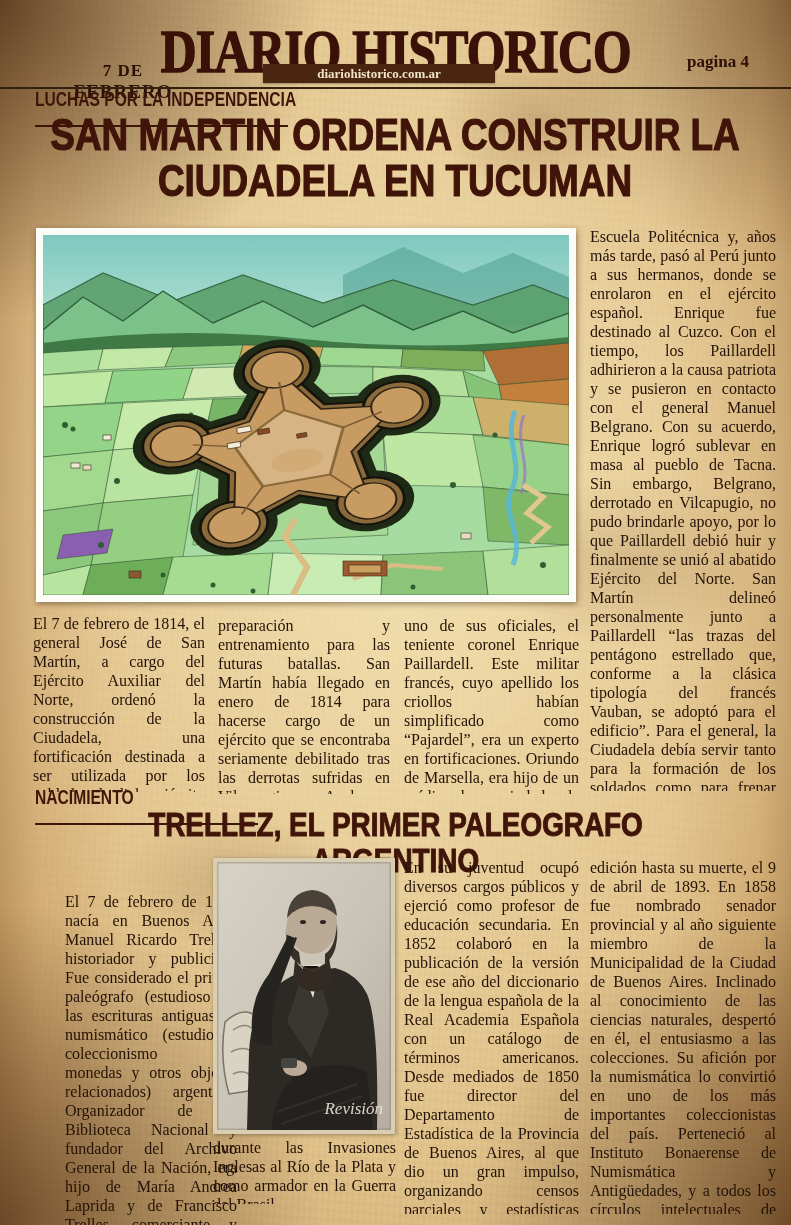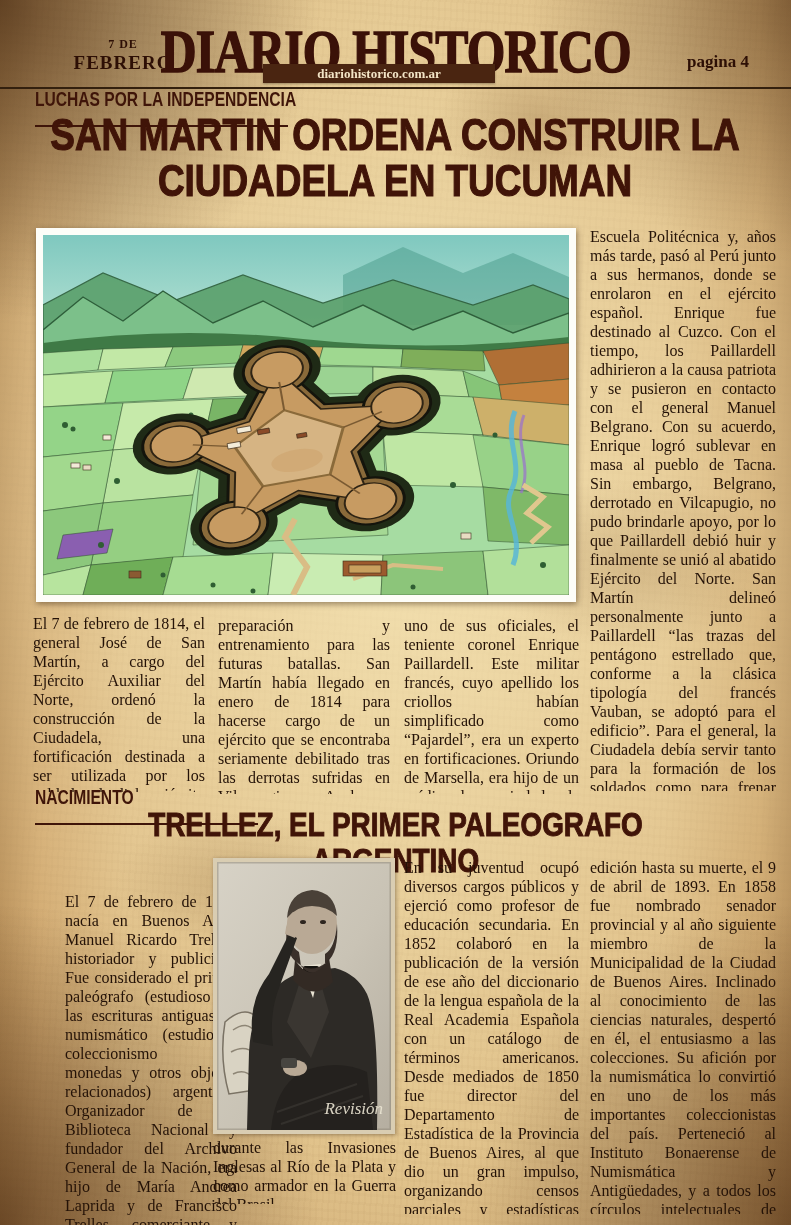--- a/index.html
+++ b/index.html
@@ -20,21 +20,21 @@
       radial-gradient(circle at 0% 100%, rgba(52,26,8,.55), rgba(0,0,0,0) 22%),
       radial-gradient(circle at 100% 100%, rgba(52,26,8,.50), rgba(0,0,0,0) 22%),
       radial-gradient(ellipse 18% 9% at 68% 10%, rgba(110,70,30,.25), rgba(0,0,0,0) 70%),
       radial-gradient(ellipse 22% 8% at 30% 72%, rgba(110,70,30,.20), rgba(0,0,0,0) 70%),
       radial-gradient(ellipse 26% 10% at 80% 46%, rgba(110,70,30,.18), rgba(0,0,0,0) 70%);
   }
   .abs{position:absolute;}
 
   
   .date{left:48px;top:38px;width:150px;text-align:center;font-weight:bold;color:#2d0f05;line-height:1.15;}
-  .date .l1{font-size:12px;letter-spacing:1px;}
+  .date .l1{font-size:17px;letter-spacing:1px;margin-top:23px;}
   .date .l2{font-size:19px;letter-spacing:1px;}
   .masthead{left:0;top:20px;width:791px;text-align:center;}
   .masthead span{
     display:inline-block;font-weight:bold;font-size:62px;line-height:62px;color:#3a1108;
     letter-spacing:-1px;transform:scaleX(.8);transform-origin:center;
     -webkit-text-stroke:1.6px #3a1108;
   }
   .urlbar{left:263px;top:64px;width:232px;height:19px;background:#4a2511;color:#f2e4c6;
     font-size:13px;font-weight:bold;text-align:center;line-height:19px;box-shadow:0 1px 2px rgba(0,0,0,.3);}
   .pagenum{right:42px;top:52px;font-weight:bold;font-size:17px;color:#2d0f05;}

